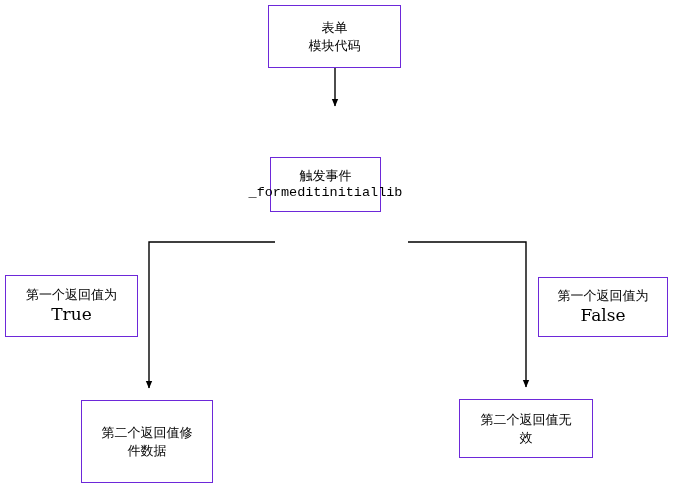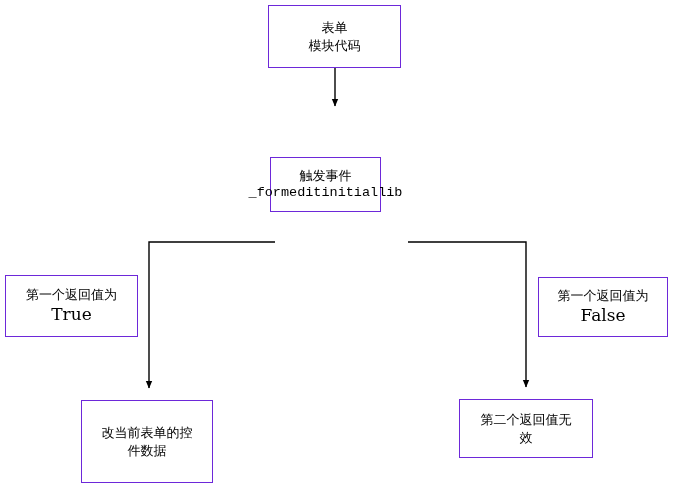--- a/index.html
+++ b/index.html
@@ -99,21 +99,21 @@
     <span class="line cjk">第一个返回值为</span>
     <span class="line latin-serif">True</span>
   </div>
 
   <div class="node" id="node-return-false">
     <span class="line cjk">第一个返回值为</span>
     <span class="line latin-serif">False</span>
   </div>
 
   <div class="node" id="node-modify-control">
-    <span class="line cjk">改当前表单的控</span>
+    <span class="line cjk">第二个返回值修</span>
     <span class="line cjk">件数据</span>
   </div>
 
   <div class="node" id="node-invalid-return">
     <span class="line cjk">第二个返回值无</span>
     <span class="line cjk">效</span>
   </div>
 
 </div>
 

